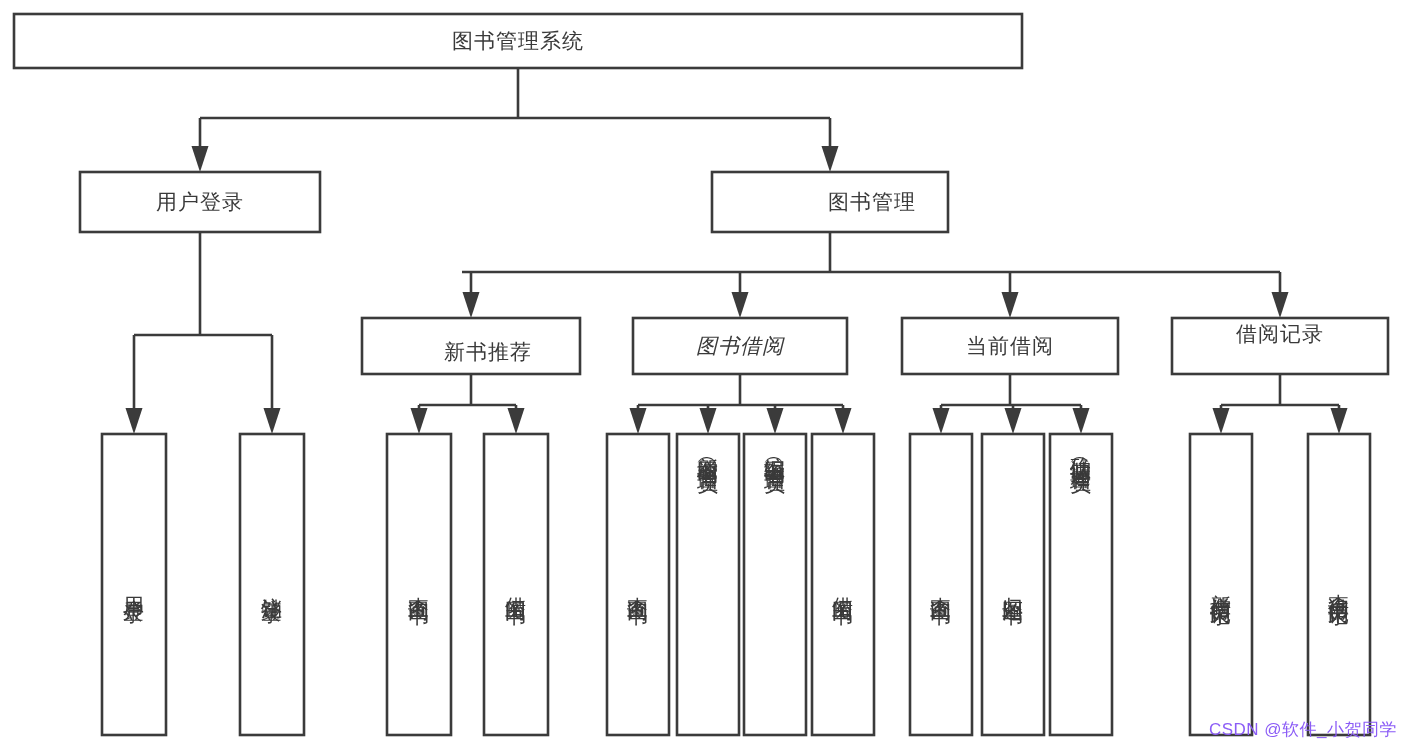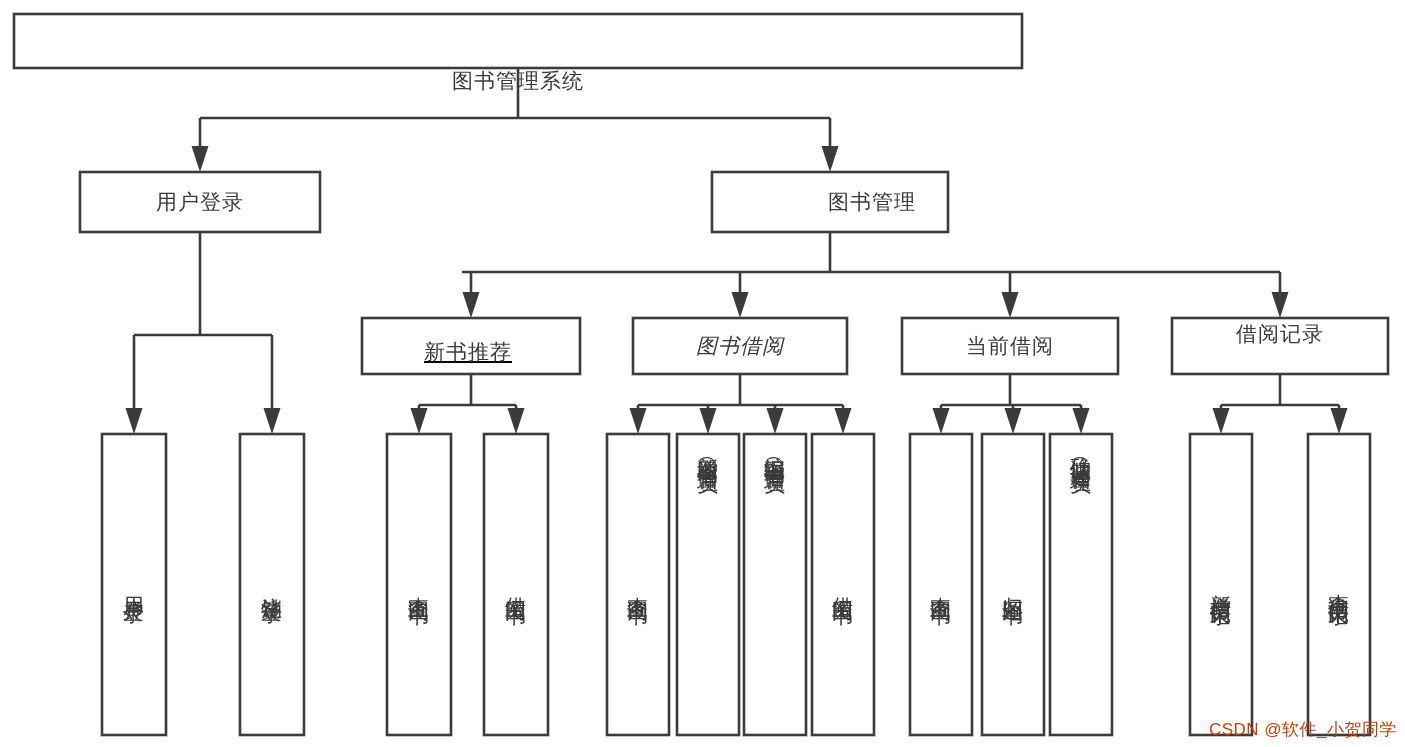--- a/index.html
+++ b/index.html
@@ -76,21 +76,21 @@
     color: #3a3a3a;
     letter-spacing: 1px;
     white-space: nowrap;
   }
   #watermark {
     position: absolute;
     right: 8px;
     bottom: 6px;
     font-family: "Liberation Sans", "DejaVu Sans", sans-serif;
     font-size: 17px;
-    color: #c2410c;
+    color: #8b5cf6;
     letter-spacing: 0.5px;
     white-space: nowrap;
     pointer-events: none;
   }
 </style>
 </head>
 <body>
 
 <div id="diagram-root">
   <svg class="diagram-canvas" id="diagram-svg" viewBox="0 0 1405 747" xmlns="http://www.w3.org/2000/svg">
@@ -161,30 +161,30 @@
       <rect x="677" y="434" width="62" height="301" class="node-box"></rect>
       <rect x="744" y="434" width="62" height="301" class="node-box"></rect>
       <rect x="812" y="434" width="62" height="301" class="node-box"></rect>
       <rect x="910" y="434" width="62" height="301" class="node-box"></rect>
       <rect x="982" y="434" width="62" height="301" class="node-box"></rect>
       <rect x="1050" y="434" width="62" height="301" class="node-box"></rect>
       <rect x="1190" y="434" width="62" height="301" class="node-box"></rect>
       <rect x="1308" y="434" width="62" height="301" class="node-box"></rect>
     </svg>
   <div id="text-layer">
-      <div class="htext-wrap" style="left: 14px; top: 14px; width: 1008px; height: 54px; margin-top: 40px;">
+      <div class="htext-wrap" style="left: 14px; top: 14px; width: 1008px; height: 54px;">
         <span class="htext">图书管理系统</span>
       </div>
       <div class="htext-wrap" style="left: 80px; top: 172px; width: 240px; height: 60px;">
         <span class="htext">用户登录</span>
       </div>
       <div class="htext-wrap" style="left: 712px; top: 172px; width: 236px; height: 60px; margin-left: 42px;">
         <span class="htext">图书管理</span>
       </div>
-      <div class="htext-wrap" style="left: 359px; top: 318px; width: 218px; height: 68px; text-decoration: underline;">
+      <div class="htext-wrap" style="left: 379px; top: 318px; width: 218px; height: 68px;">
         <span class="htext">新书推荐</span>
       </div>
       <div class="htext-wrap" style="left: 633px; top: 318px; width: 214px; height: 56px; font-style: italic;">
         <span class="htext">图书借阅</span>
       </div>
       <div class="htext-wrap" style="left: 902px; top: 318px; width: 216px; height: 56px;">
         <span class="htext">当前借阅</span>
       </div>
       <div class="htext-wrap" style="left: 1172px; top: 300px; width: 216px; height: 68px;">
         <span class="htext">借阅记录</span>

